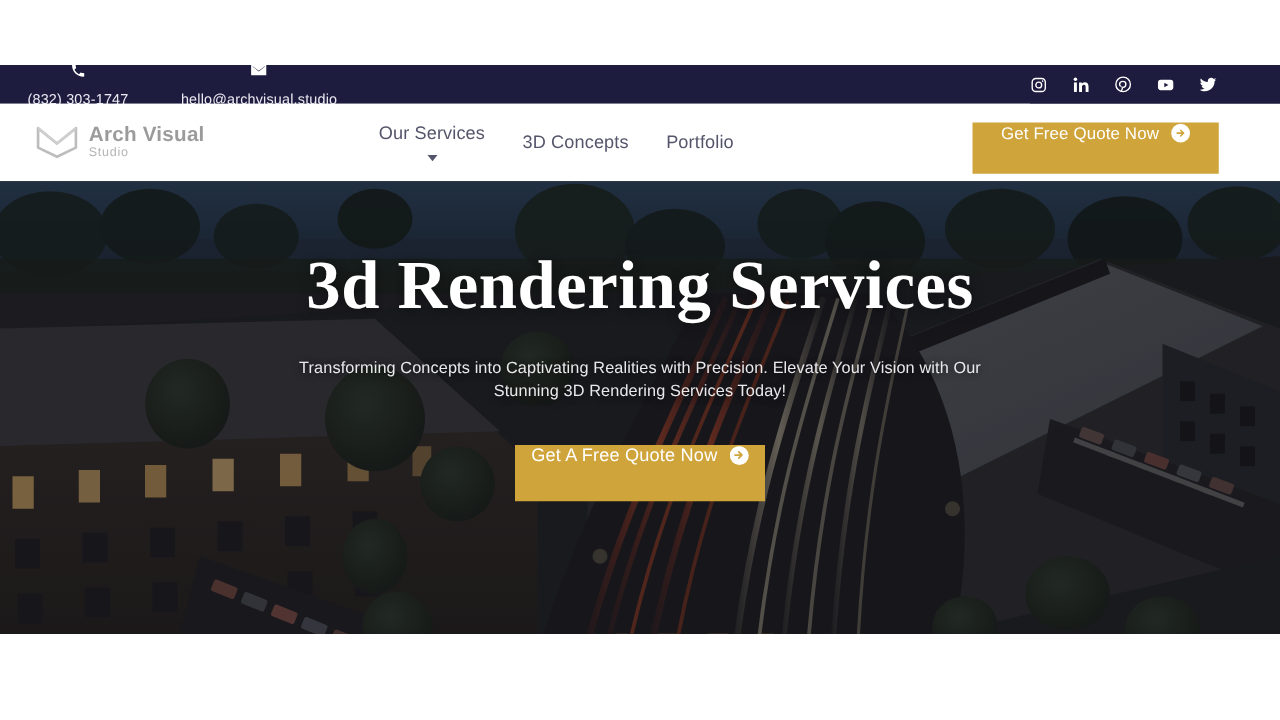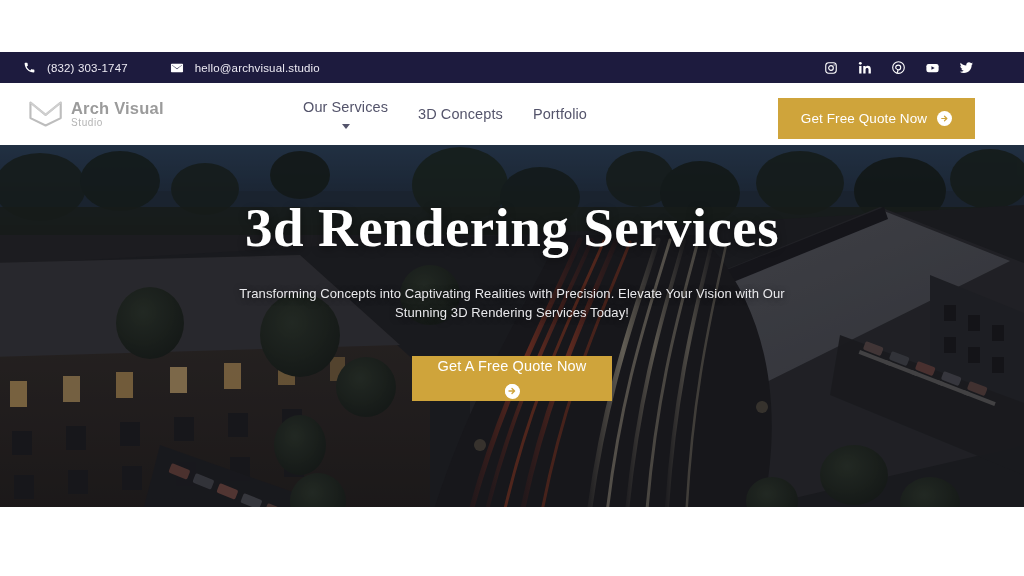--- a/index.html
+++ b/index.html
@@ -49,20 +49,21 @@
     gap: 26px;
   }
   .contact-item {
     display: flex;
     align-items: center;
     gap: 11px;
     color: #eceaf3;
     font-size: 11.5px;
     letter-spacing: 0.15px;
     white-space: nowrap;
+    flex-direction: column;
   }
   .contact-item .ci-icon {
     display: flex;
     align-items: center;
     justify-content: center;
     width: 14px; height: 14px;
     color: #ffffff;
   }
   .contact-item .ci-icon svg { display:block; }
 
@@ -138,21 +139,21 @@
   .caret {
     width: 0; height: 0;
     border-left: 4.5px solid transparent;
     border-right: 4.5px solid transparent;
     border-top: 5px solid #54546b;
     margin-top: 2px;
   }
 
   .btn {
     display: inline-flex;
-    align-items: center;
+    align-items: flex-start;
     justify-content: center;
     gap: 10px;
     background: #cfa43b;
     color: #ffffff;
     border: none;
     cursor: pointer;
     font-family: "Liberation Sans", sans-serif;
     white-space: nowrap;
   }
   .btn-header {
@@ -218,21 +219,20 @@
     line-height: 1.5;
     letter-spacing: 0.1px;
     text-shadow: 0 1px 6px rgba(0,0,0,0.5);
   }
   .btn-hero {
     margin-top: 33px;
     width: 200px;
     height: 45px;
     font-size: 14.5px;
     letter-spacing: 0.15px;
-    flex-direction: column;
   }
 
   
   .bottom-white {
     position: absolute;
     left: 0; top: 522px;
     width: 1024px; height: 54px;
     background: #ffffff;
   }
 </style>

